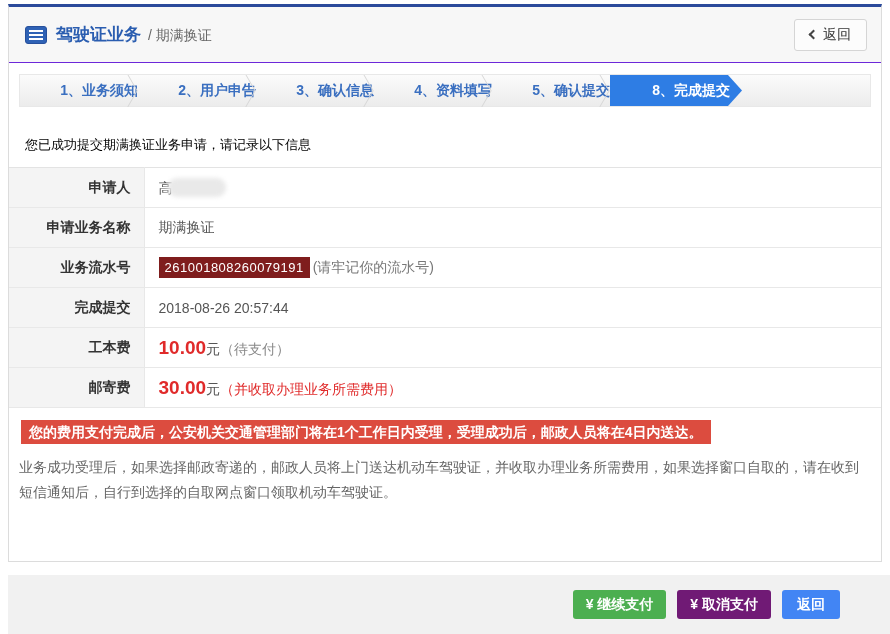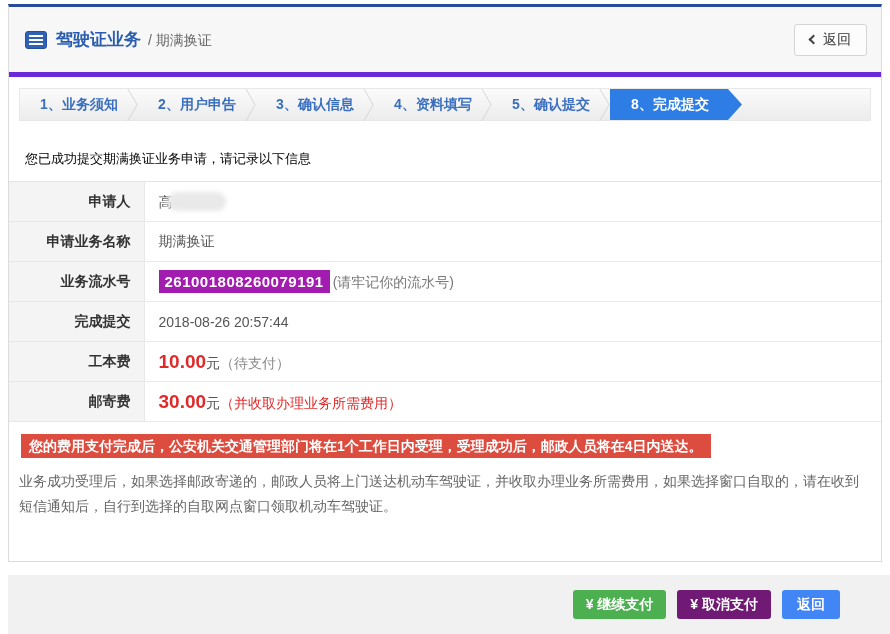--- a/index.html
+++ b/index.html
@@ -17,23 +17,23 @@
     left: 8px; top: 4px;
     width: 874px; height: 558px;
     background: #fff;
     border: 1px solid #dcdcdc;
     border-top: 3px solid #2b4a9b;
     overflow: hidden;
   }
 
   
   .panel-header {
-    height: 70px;
+    height: 56px;
     background: #f7f7f7;
-    border-bottom: 5px solid #6d28d9;
+    border-bottom: 1px solid #6d28d9;
     display: flex;
     align-items: center;
     padding: 0 14px 0 16px;
   }
   .doc-icon { width: 22px; height: 18px; display: inline-block; }
   .page-title { color: #2a5db0; font-size: 17px; font-weight: bold; margin-left: 9px; }
   .page-subtitle { color: #666; font-size: 14px; margin-left: 7px; padding-top: 2px; }
   .top-back-btn {
     margin-left: auto;
     background: #fcfcfc;
@@ -56,21 +56,21 @@
   
   .steps {
     margin: 11px 10px 0 10px;
     height: 33px;
     display: flex;
     background: linear-gradient(#fbfbfb, #ececec);
     border: 1px solid #e8e8e8;
   }
   .step {
     width: 118px;
-    display: flex; align-items: center; justify-content: center;
+    display: flex; align-items: center; justify-content: flex-end;
     color: #3a6fc0; font-size: 14px; font-weight: bold;
     position: relative;
     cursor: pointer;
   }
   .sep { position: absolute; right: 5px; top: 0; height: 100%; width: 1px; }
   .sep::before {
     content: ""; position: absolute; top: 0; left: 0;
     height: 50%; width: 1px; background: #d6d6d6;
     transform: skewX(30deg);
   }
@@ -111,24 +111,24 @@
     display: inline-block;
     width: 58px; height: 19px;
     background: #e9e9e9;
     border-radius: 9px;
     filter: blur(2px);
     vertical-align: -4px;
     margin-left: -5px;
   }
   .serial-badge {
     display: inline-block;
-    background: #a21caf;
-    color: #fff;
-    font-weight: bold;
-    font-size: 15px;
+    background: #7f1d1d;
+    color: #fff;
+    font-weight: normal;
+    font-size: 13px;
     padding: 3px 6px;
     letter-spacing: 0.5px;
   }
   .serial-note { color: #777; margin-left: 3px; }
   .amount { color: #e02a2a; font-weight: bold; font-size: 19px; }
   .unit { color: #555; font-size: 14px; }
   .fee-note { color: #888; font-size: 14px; }
   .fee-note.red { color: #e02a2a; }
 
   

